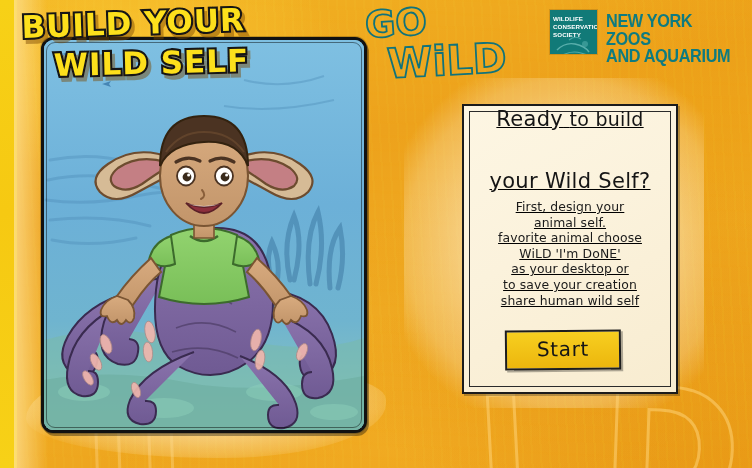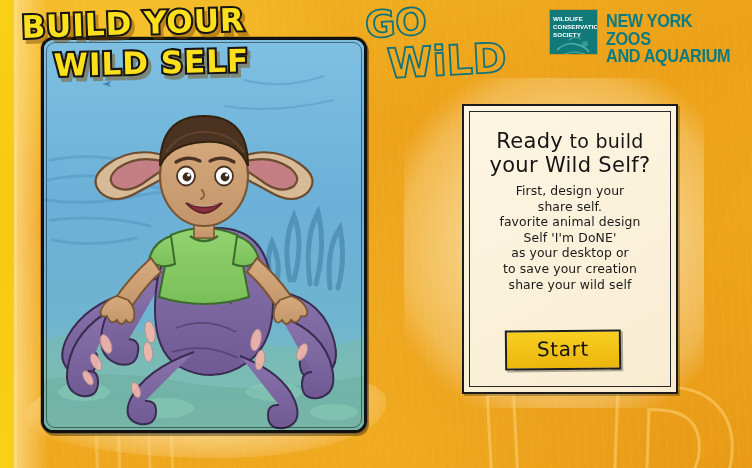--- a/index.html
+++ b/index.html
@@ -76,26 +76,26 @@
     border-radius:9px;pointer-events:none;z-index:9;}
   .art svg{display:block;width:320px;height:390px;}
 
   
   .panel{position:absolute;left:462px;top:104px;width:212px;height:286px;z-index:25;
     background:linear-gradient(150deg,#fdf6e3 0%,#fbf2dc 45%,#f8ecd0 100%);
     border:2px solid #1b1b1b;
     box-shadow:2px 2px 0 rgba(0,0,0,.25);}
   .panel .inner-line{position:absolute;left:5px;top:5px;right:5px;bottom:5px;
     border:1px solid #2a2a2a;pointer-events:none;}
-  .panel-content{position:relative;padding:24px 8px 0;text-align:center;z-index:2;}
+  .panel-content{position:relative;padding:2px 8px 0;text-align:center;z-index:2;text-decoration:underline;}
   .head1,.head2{font-family:"DejaVu Sans", sans-serif;color:#151515;
     letter-spacing:.3px;}
   .head1{font-size:19px;line-height:23px;}
   .head1 .b{font-size:21px;}
-  .head2{font-size:19px;line-height:24px;}
+  .head2{font-size:19px;line-height:24px;margin-top:38px;}
   .head2 .b{font-size:21px;}
   .body-lines{margin-top:6px;font-family:"DejaVu Sans", sans-serif;
     font-size:12.4px;line-height:15.6px;color:#1a1a1a;letter-spacing:.1px;}
   .body-lines div{white-space:nowrap;}
   .start-wrap{position:absolute;left:0;right:14px;bottom:22px;text-align:center;}
   .start-btn{display:inline-block;background:linear-gradient(180deg,#f7cf20,#ecb60d);
     border:2px solid #1d1d1d;color:#161616;
     font-family:"DejaVu Sans", sans-serif;font-size:20px;line-height:20px;
     padding:7px 30px 9px;letter-spacing:.6px;cursor:pointer;
     box-shadow:2px 2px 0 rgba(0,0,0,.3);transform:rotate(-.6deg);}
@@ -308,26 +308,26 @@
     <div class="panel-content">
       <div class="head1">
         <span class="b">Ready</span>
         <span>to build</span>
       </div>
       <div class="head2">
         <span class="b">your Wild Self</span><span class="b">?</span>
       </div>
       <div class="body-lines">
         <div>First, design your</div>
-        <div>share self.</div>
-        <div>favorite animal design</div>
-        <div>Self 'I'm DoNE'</div>
+        <div>animal self.</div>
+        <div>favorite animal choose</div>
+        <div>WiLD 'I'm DoNE'</div>
         <div>as your desktop or</div>
         <div>to save your creation</div>
-        <div>share your wild self</div>
+        <div>share human wild self</div>
       </div>
     </div>
     <div class="start-wrap">
       <button class="start-btn">Start</button>
     </div>
   </div>
 
 </div>
 
 </body></html>

